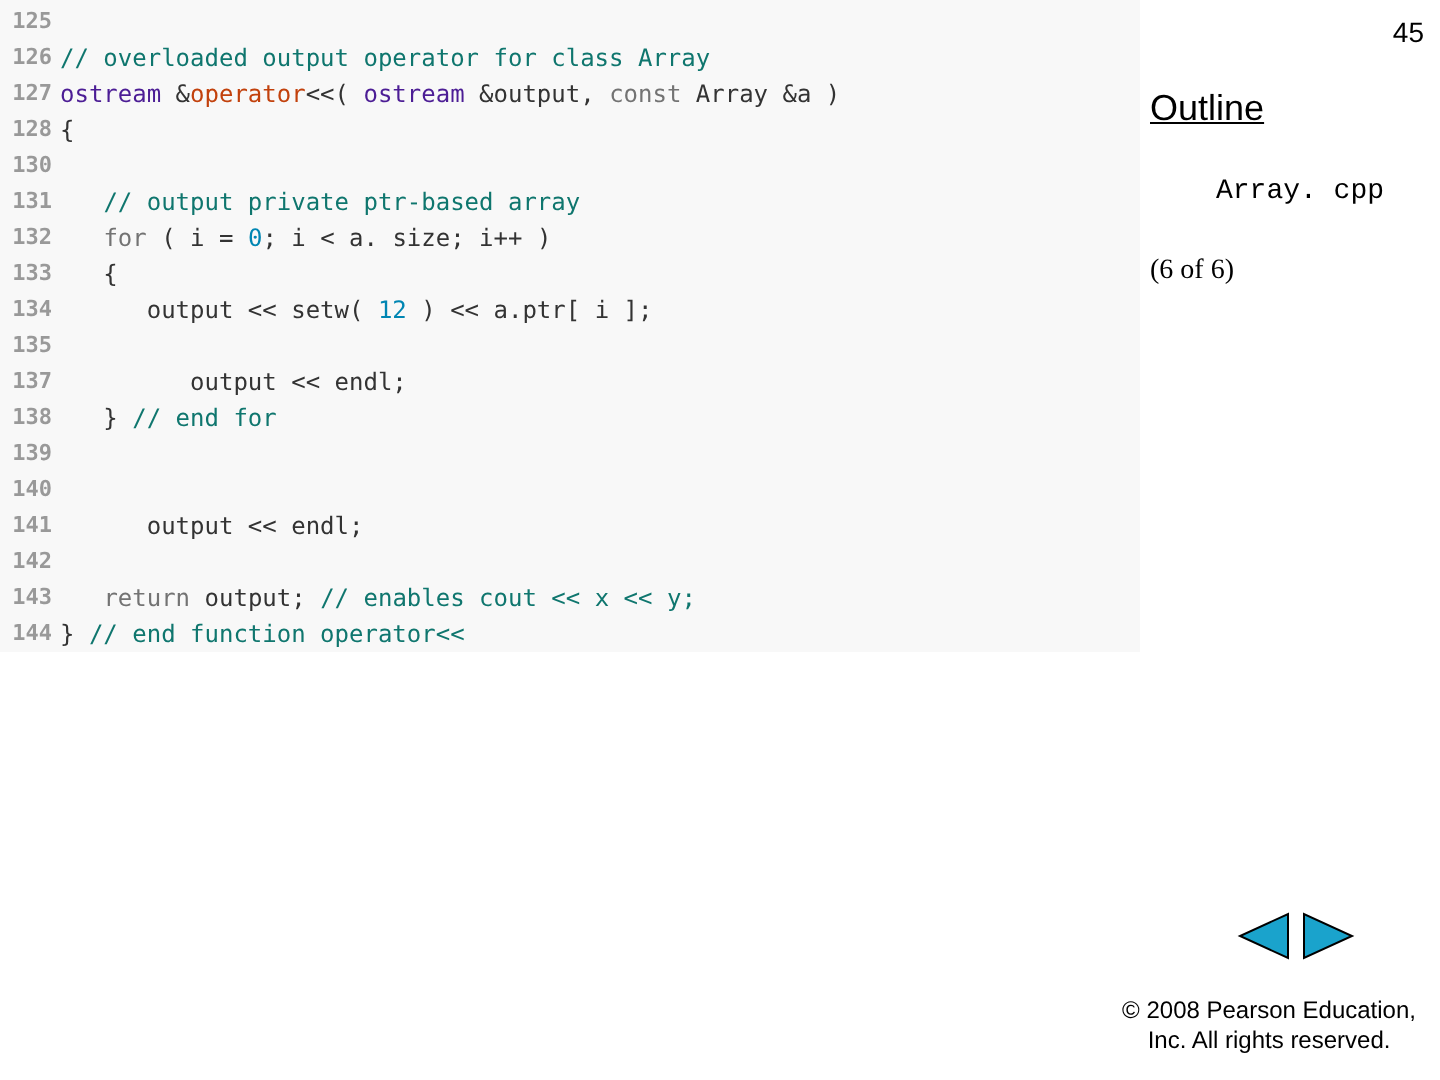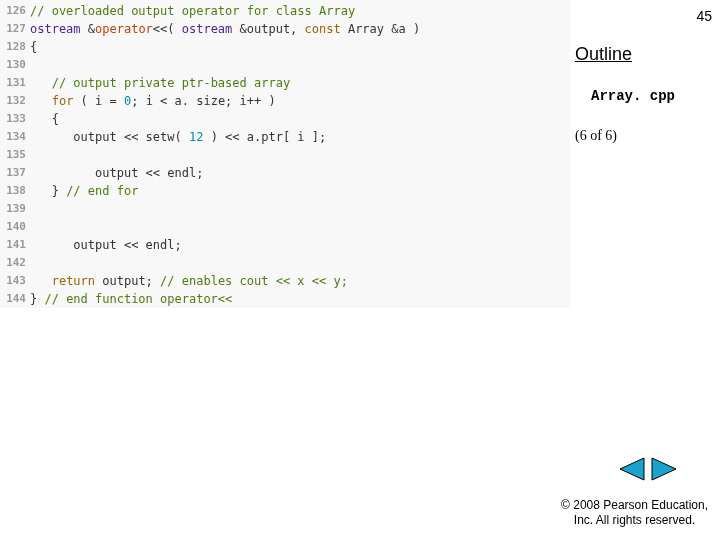--- a/index.html
+++ b/index.html
@@ -32,24 +32,24 @@
     text-align: right;
     color: #999;
     font-weight: bold;
     padding-right: 4px;
     flex-shrink: 0;
     font-size: 11px;
   }
   .code {
     white-space: pre;
   }
-  .c-comment { color: #4d7c0f; }
+  .c-comment { color: #0f766e; }
   .c-type    { color: #4c1d95; }
   .c-op      { color: #c2410c; }
-  .c-kw      { color: #a16207; }
+  .c-kw      { color: #737373; }
   .c-num     { color: #0086b3; }
   .c-plain   { color: #333; }
   .sidebar {
     position: absolute;
     left: 575px;
     top: 16px;
     width: 145px;
     padding-top: 28px;
   }
   .outline {
@@ -60,24 +60,24 @@
   }
   .page-num {
     position: absolute;
     right: 8px;
     top: 8px;
     font-size: 14px;
     font-family: Arial, sans-serif;
   }
   .filename {
     position: absolute;
-    left: 591px;
+    left: 608px;
     top: 88px;
     font-family: "Courier New", monospace;
-    font-weight: bold;
+    font-weight: normal;
     font-size: 14px;
   }
   .pager {
     position: absolute;
     left: 575px;
     top: 128px;
     font-family: Liberation Serif, serif;
     font-size: 14px;
   }
   .nav-arrows {
@@ -93,20 +93,24 @@
     font-family: Arial, sans-serif;
     font-size: 12px;
     text-align: center;
     line-height: 1.25;
   }
 </style>
 </head>
 <body>
 
 <div class="code-area" id="code-listing">
+    <div class="code-line">
+      <span class="lineno">125</span>
+      <span class="code"></span>
+    </div>
     <div class="code-line">
       <span class="lineno">126</span>
       <span class="code"><span class="c-comment">// overloaded output operator for class Array</span></span>
     </div>
     <div class="code-line">
       <span class="lineno">127</span>
       <span class="code"><span class="c-type">ostream </span><span class="c-plain">&amp;</span><span class="c-op">operator</span><span class="c-plain">&lt;&lt;( </span><span class="c-type">ostream </span><span class="c-plain">&amp;output, </span><span class="c-kw">const</span><span class="c-plain"> Array &amp;a )</span></span>
     </div>
     <div class="code-line">
       <span class="lineno">128</span>

